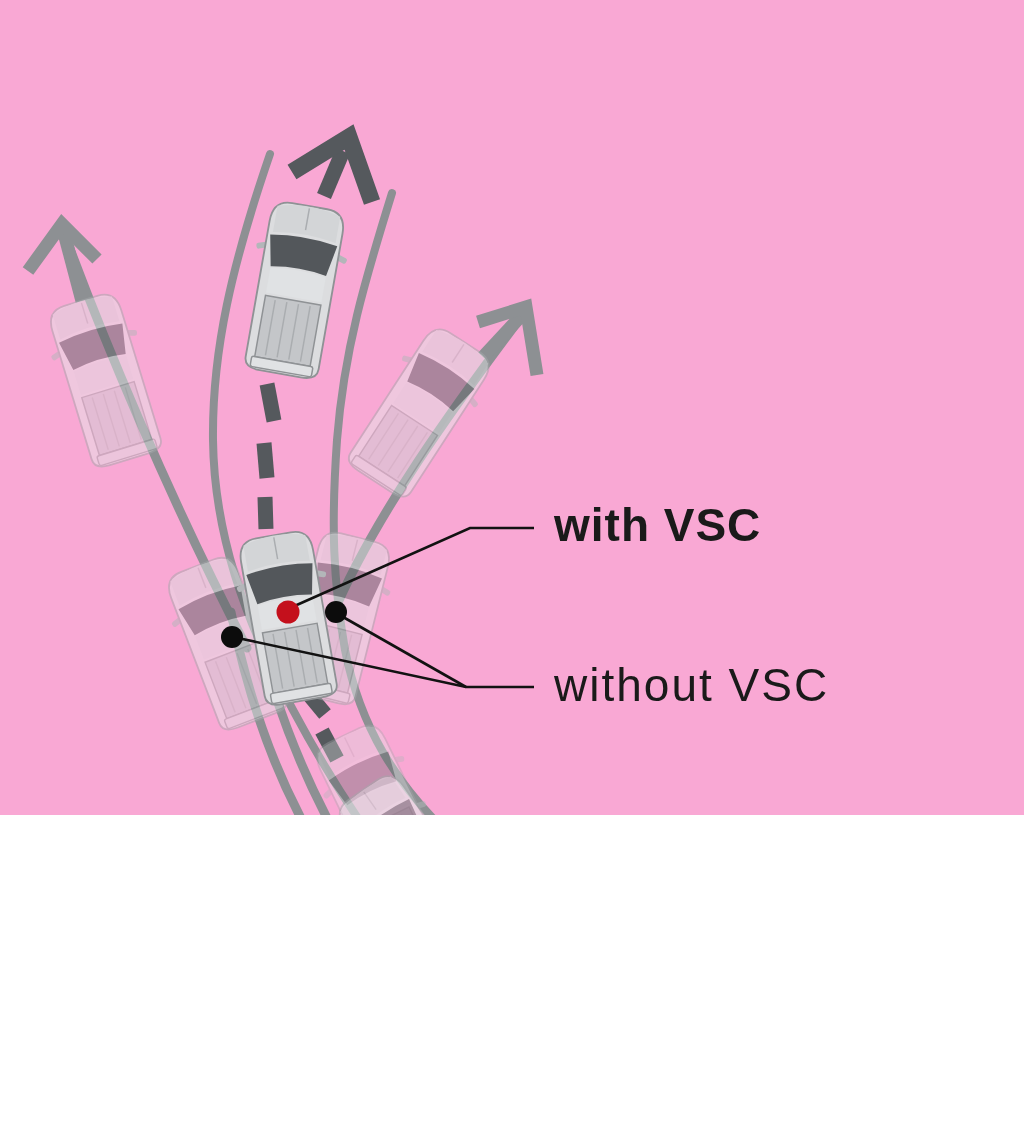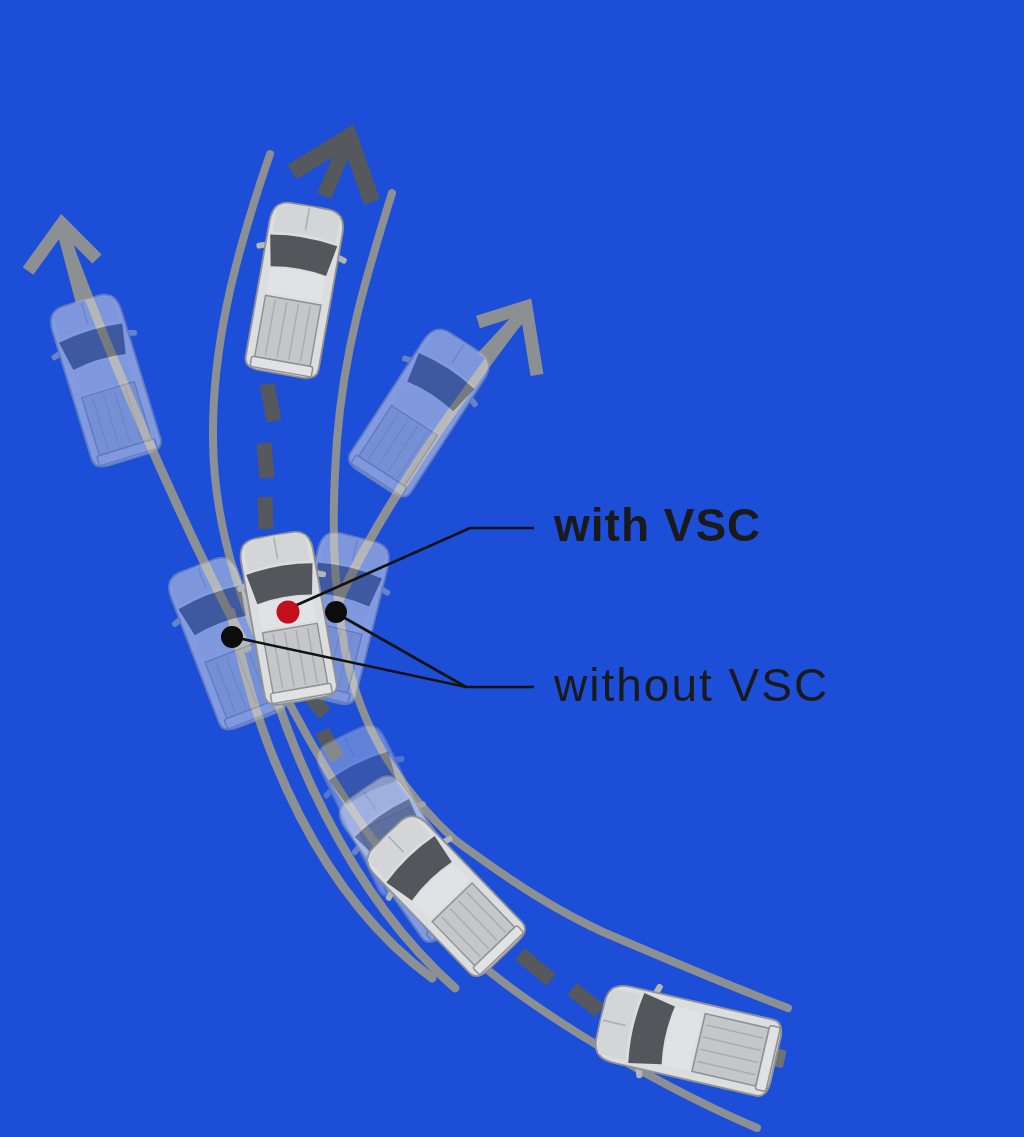--- a/index.html
+++ b/index.html
@@ -1,16 +1,16 @@
 <!DOCTYPE html>
 <html><head>
 <meta charset="utf-8">
 <style>
   html,body{margin:0;padding:0;background:#ffffff;}
-  .stage{position:relative;width:1024px;height:1137px;background:#1d4ed8;overflow:hidden;
+  .stage{position:relative;width:1024px;height:815px;background:#f9a8d4;overflow:hidden;
          font-family:"Liberation Sans","DejaVu Sans",sans-serif;}
   svg{position:absolute;left:0;top:0;}
   
   .truck{ --body:#e6e7e9; --hood:#dcdee0; --glass:#606468; --cab:#e0e2e4;
           --bed:#cfd1d4; --ribs:#babdc0; --outline:#a4a7aa; --detail:#b3b6b9; }
   .truck--dark{ --glass:#53575b; --body:#dcdddf; --hood:#d3d5d7; --bed:#c4c6c9;
                 --ribs:#aaadb0; --outline:#8f9295; }
   .truck--ghost{ opacity:.5; }
   .truck--ghost-light{ opacity:.36; }
   .label-with{ font-size:46px; font-weight:700; letter-spacing:1px; }

